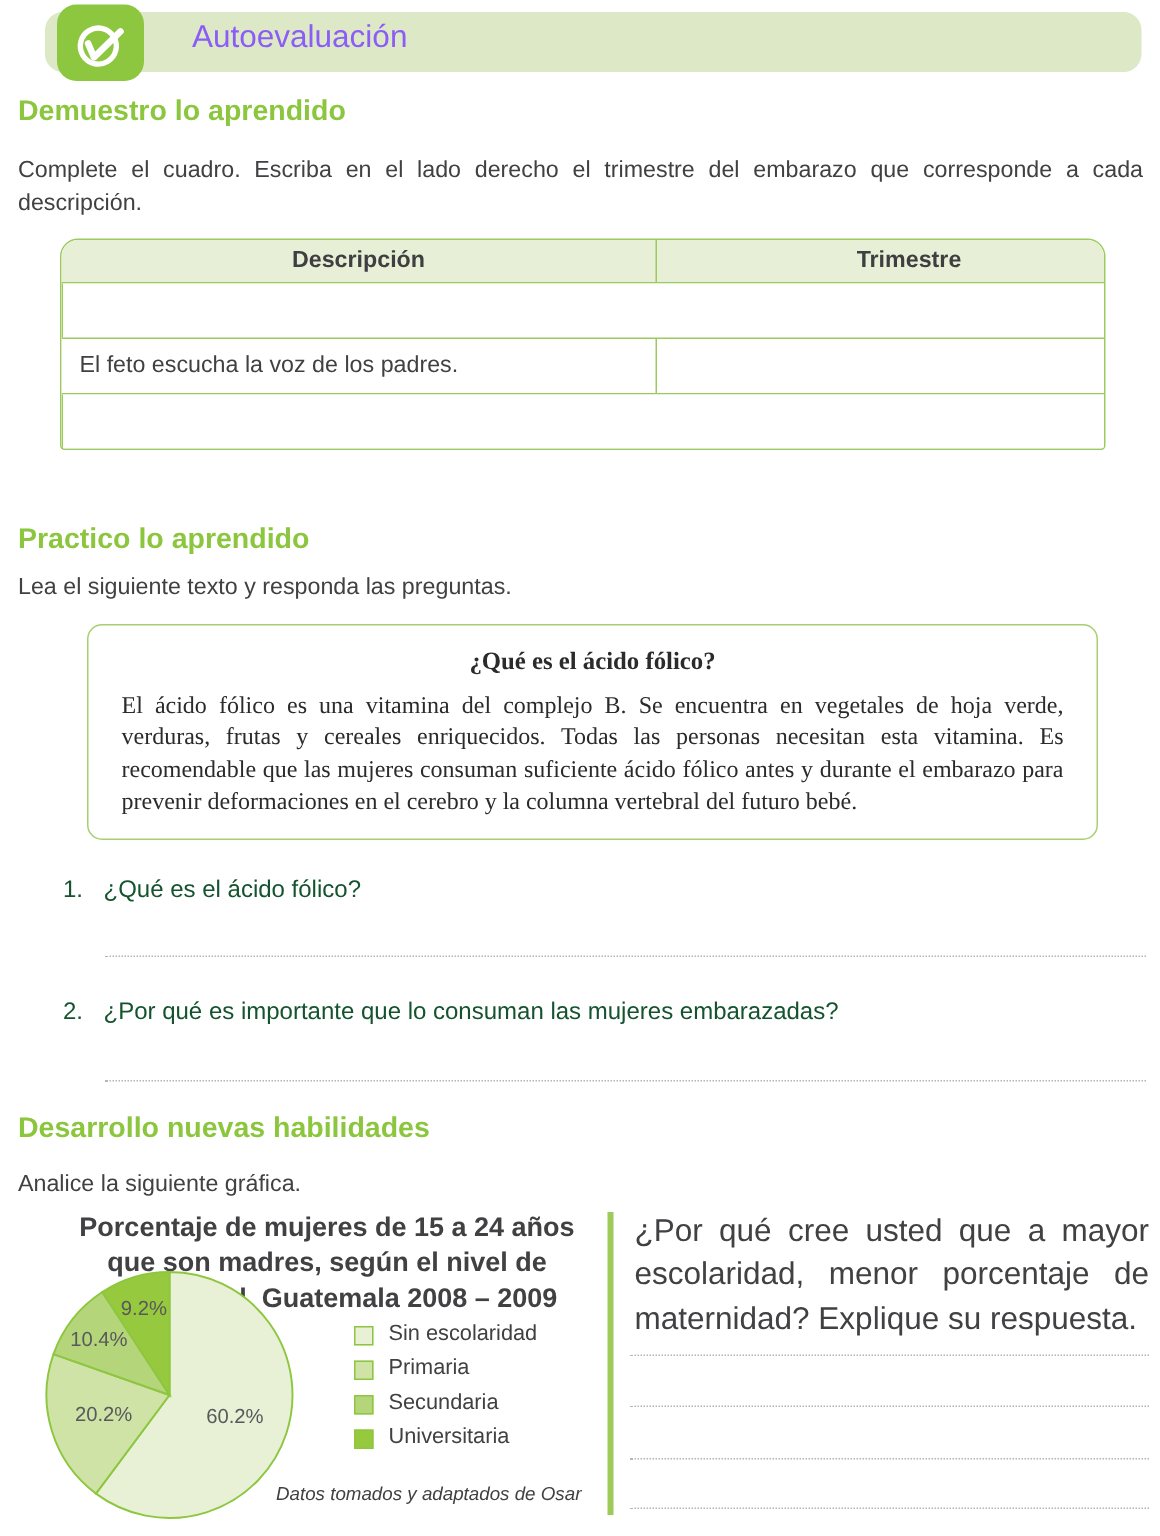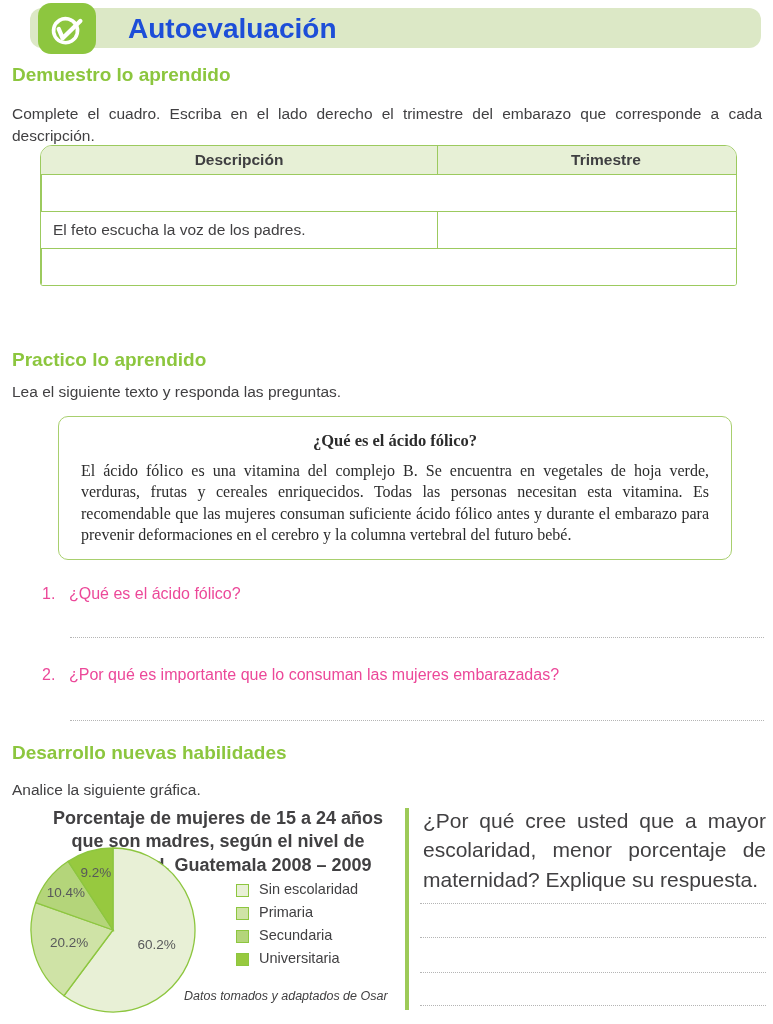--- a/index.html
+++ b/index.html
@@ -5,44 +5,44 @@
   html,body { margin:0; padding:0; }
   body {
     width:773px; height:1024px; position:relative; background:#ffffff;
     font-family:"Liberation Sans", sans-serif; color:#414042; overflow:hidden;
   }
   
   .banner { position:absolute; left:30px; top:8px; width:731px; height:40px;
             background:#dce8c6; border-radius:12px; }
   .badge  { position:absolute; left:38px; top:3px; width:58px; height:51px;
             background:#8dc63f; border-radius:13px; display:flex; align-items:center; justify-content:center; }
-  .banner-title { position:absolute; left:128px; top:13px; font-size:28px; font-weight:bold; color:#1d4ed8; }
+  .banner-title { position:absolute; left:128px; top:13px; font-size:21px; font-weight:normal; color:#8b5cf6; }
   
   .h2 { position:absolute; left:12px; font-size:19px; font-weight:bold; color:#8cc63e; }
   .para { position:absolute; left:12px; width:750px; font-size:15.5px; line-height:1.45;
           text-align:justify; color:#414042; }
   
-  .tbl { position:absolute; left:40px; top:145px; width:695px; background:#fff;
+  .tbl { position:absolute; left:40px; top:159px; width:695px; background:#fff;
          border:1.6px solid #9cca5e; border-radius:12px 12px 3px 3px; overflow:hidden;text-align:center; }
   .tbl-head { display:flex; background:#e7f0d6; border-bottom:1.4px solid #9cca5e; height:28px; }
   .c1 { width:396px; } .c2 { flex:1; border-left:1.4px solid #9cca5e;padding-left:38px; }
   .tbl-h { font-weight:bold; display:flex; align-items:center; justify-content:center;
            font-size:15.5px; color:#3f3f41; }
   .tbl-row { display:flex; height:36px; border-bottom:1.4px solid #9cca5e; background:#fff; }
   .tbl-row:last-child { border-bottom:none; }
   .cell { display:flex; align-items:center; font-size:15.5px; color:#414042; }
   .cell.c1 { padding-left:12px; width:384px; }
   
   .rbox { position:absolute; left:58px; top:416px; width:628px; height:118px;
           border:1.6px solid #a8cf6e; border-radius:10px; padding:12px 22px;
           font-family:"Liberation Serif", serif; color:#2b2b2b; }
   .rbox-title { text-align:center; font-weight:bold; font-size:16.5px; margin:2px 0 9px 0; }
   .rbox-body { font-size:16px; line-height:1.33; text-align:justify; }
   
-  .q { position:absolute; left:42px; font-size:16px; color:#ec4899; }
+  .q { position:absolute; left:42px; font-size:16px; color:#14532d; }
   .qnum { display:inline-block; width:27px; }
   .ans-line { position:absolute; height:1px; border-bottom:1.6px dotted #b5b5b5; }
   
   .chart-title { position:absolute; left:42px; top:807px; width:352px; text-align:center;
                  font-size:18px; font-weight:bold; line-height:1.3; color:#414042; }
   .pie { position:absolute; left:28px; top:845px; width:170px; height:170px; }
   .pie-label { font-size:13.5px; fill:#58595b; font-family:"Liberation Sans", sans-serif; }
   .legend { position:absolute; left:236px; top:874px; }
   .legend-item { display:flex; align-items:flex-end; height:23px; }
   .swatch { width:13px; height:13px; border:1px solid #8dc63f; margin-right:10px; box-sizing:border-box; }

